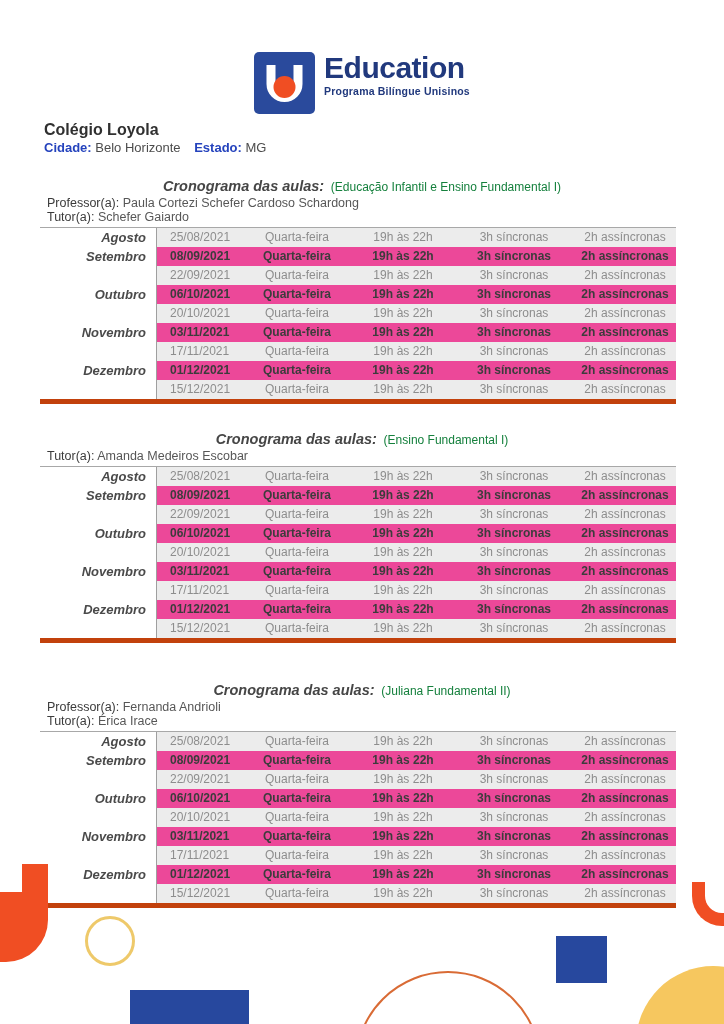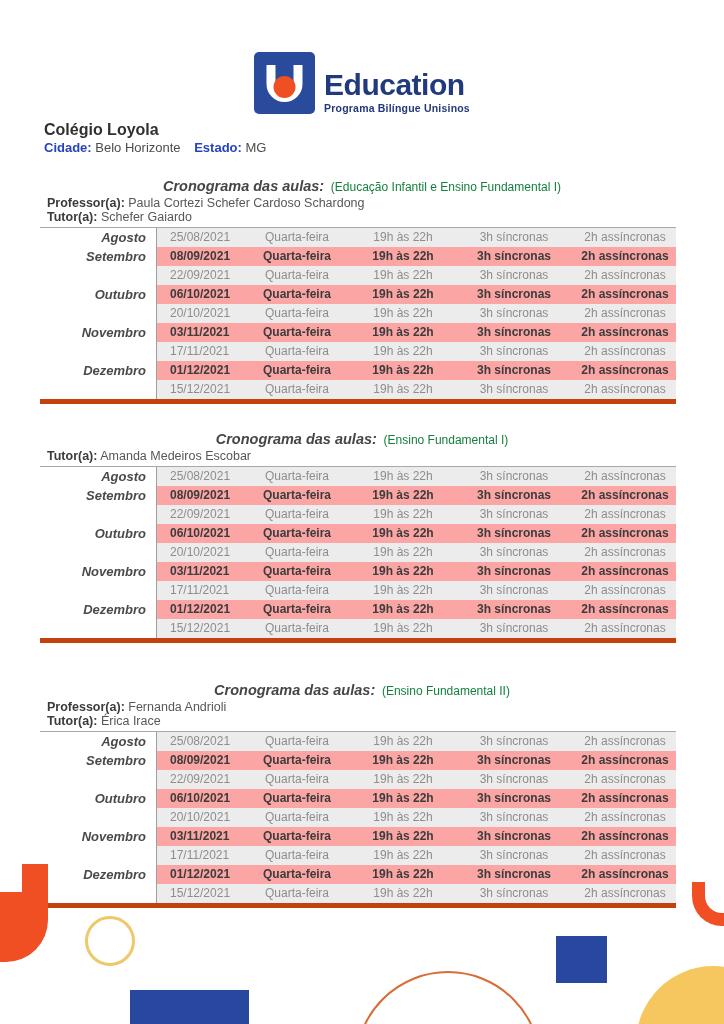--- a/index.html
+++ b/index.html
@@ -7,21 +7,21 @@
   body {
     font-family:"Liberation Sans", sans-serif;
     background:#ffffff;
     position:relative;
     overflow:hidden;
     color:#3b3b3b;
   }
   .page { position:relative; width:724px; height:1024px; overflow:hidden; z-index:1; }
 
   
-  .logo-row { padding-top:52px; display:flex; justify-content:center; align-items:flex-end; gap:9px; }
+  .logo-row { padding-top:52px; display:flex; justify-content:center; align-items:flex-start; gap:9px; }
   .logo-badge { width:61px; height:62px; flex:0 0 auto; }
   .logo-badge svg { display:block; }
   .logo-text { display:flex; flex-direction:column; }
   .brand { font-size:30px; font-weight:700; letter-spacing:-0.5px; color:var(--brand-blue,#21397d); line-height:31px; }
   .brand-sub { font-size:10.5px; font-weight:700; color:var(--brand-blue,#21397d); letter-spacing:0.2px; margin-top:2px; }
 
   
   .school { margin:7px 0 0 44px; }
   .school-name { font-size:16px; font-weight:700; color:#303030; line-height:18px; }
   .school-info { font-size:13px; line-height:17px; color:#4c4c4c; }
@@ -29,30 +29,30 @@
   .school-info .state-label { margin-left:10px; }
 
   
   #sections { margin-top:19px; }
   .schedule-section:nth-of-type(2) { margin-top:24px; }
   .schedule-section:nth-of-type(3) { margin-top:36px; }
   .sec-title { text-align:center; line-height:16px; margin-bottom:1px; font-weight:400; }
   .sec-title .t1 { font-size:14.5px; font-weight:700; font-style:italic; color:#464646; }
   .sec-title .t2 { font-size:12px; color:#15803d; }
   .meta { margin-left:47px; font-size:12.5px; line-height:14px; color:#575757; }
-  .meta .lbl { font-weight:700; color:#3b3b3b; }
+  .meta .lbl { font-weight:400; color:#3b3b3b; }
 
   .table { margin:3px 0 0 40px; width:636px; border-top:1px solid #a8a8a8; border-bottom:5px solid #c2410c; }
   .row { display:grid; grid-template-columns:117px 85px 110px 102px 120px 102px; height:19px; align-items:center; font-size:12px; }
   .cell { line-height:19px; height:19px; white-space:nowrap; }
   .cell.month { text-align:right; padding-right:10px; font-size:13px; font-weight:700; font-style:italic; color:#4a4a4a; border-right:1px solid #9f9f9f; background:transparent; }
   .cell.date { text-align:left; padding-left:13px; }
   .cell.day, .cell.time, .cell.sync, .cell.async { text-align:center; }
   .row.shaded .cell:not(.month) { background:var(--row-shade,#ececec); color:#8d8d8d; font-weight:400; }
-  .row.strong .cell:not(.month) { background:#fca5a5; color:#3c3c3c; font-weight:700; }
+  .row.strong .cell:not(.month) { background:#ec4899; color:#3c3c3c; font-weight:700; }
 
   
   .decor { position:absolute; z-index:0; }
   .decor-j-stem   { left:22px;  top:864px; width:26px;  height:34px; background:var(--decor-orange,#f04e23); }
   .decor-j-hook   { left:-20px; top:892px; width:68px;  height:70px; background:var(--decor-orange,#f04e23); border-bottom-right-radius:42px; }
   .decor-yellow-ring { left:85px; top:916px; width:50px; height:50px; border:3px solid var(--decor-yellow-outline,#eec96a); border-radius:50%; }
   .decor-blue-rect   { left:130px; top:990px; width:119px; height:46px; background:var(--decor-blue,#27489e); }
   .decor-orange-ring { left:355px; top:971px; width:186px; height:186px; border:2px solid var(--decor-orange-outline,#d96b35); border-radius:50%; }
   .decor-blue-square { left:556px; top:936px; width:51px; height:47px; background:var(--decor-blue,#27489e); }
   .decor-yellow-circle { left:636px; top:966px; width:155px; height:155px; background:var(--decor-yellow,#f6c75f); border-radius:50%; }
@@ -274,21 +274,21 @@
     <div class="cell time">19h às 22h</div>
     <div class="cell sync">3h síncronas</div>
     <div class="cell async">2h assíncronas</div>
   </div>
 </div>
   </section>
 
   <section class="schedule-section">
     <h2 class="sec-title">
       <span class="t1">Cronograma das aulas:</span>
-      <span class="t2">(Ensino Fundamental II)</span>
+      <span class="t2">(Juliana Fundamental II)</span>
     </h2>
     <p class="meta">
       <span class="lbl">Professor(a):</span>
       <span class="val">Fernanda Andrioli</span>
     </p>
     <p class="meta">
       <span class="lbl">Tutor(a):</span>
       <span class="val">Érica Irace</span>
     </p>
     <div class="table">

